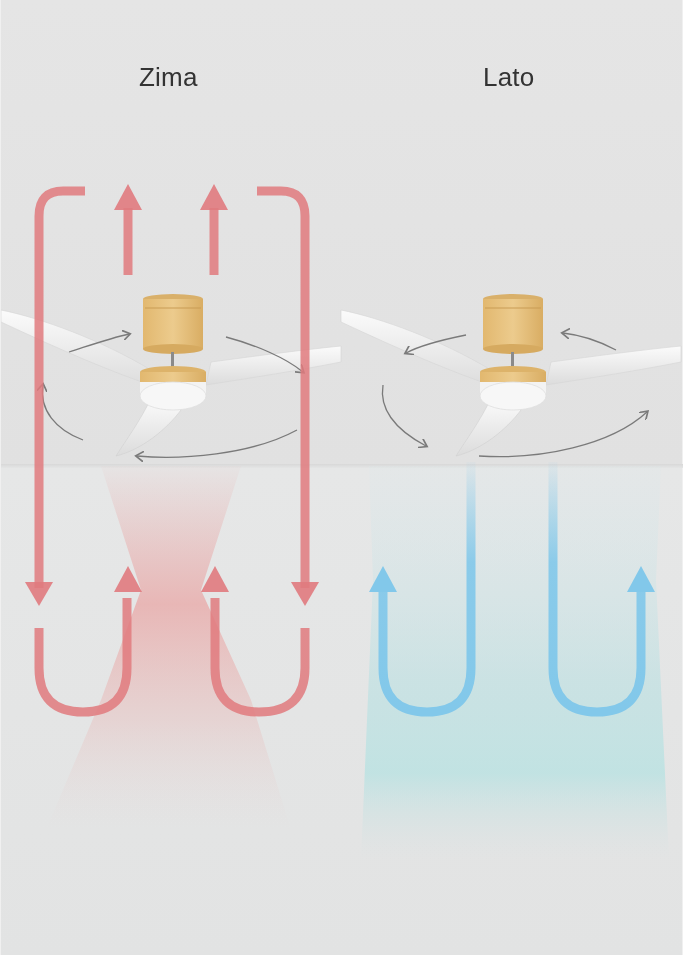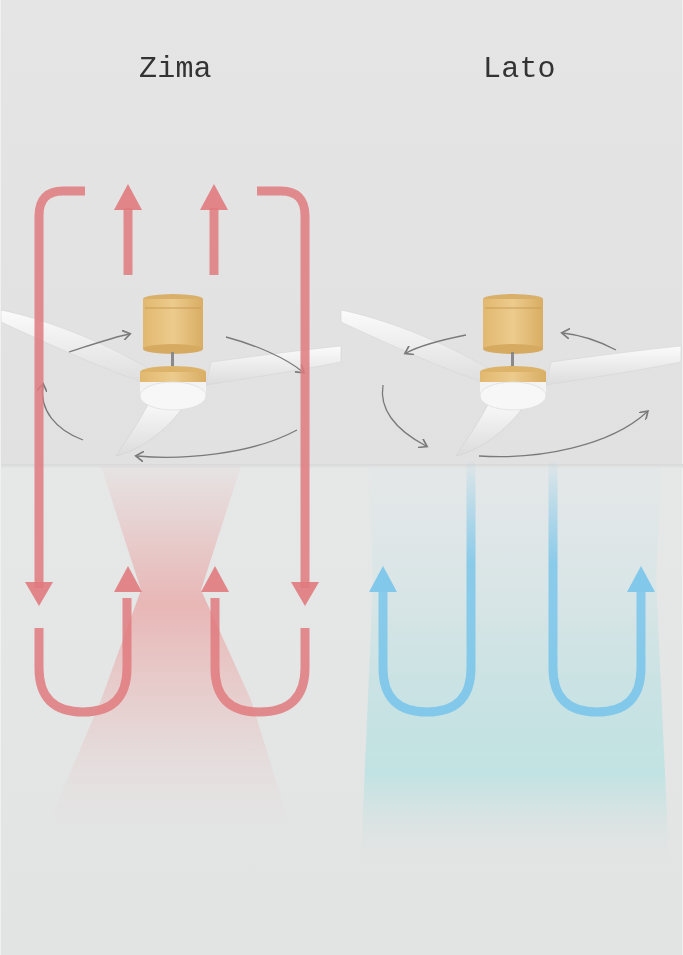--- a/index.html
+++ b/index.html
@@ -1,19 +1,19 @@
 <!DOCTYPE html>
 <html><head>
 <meta charset="utf-8">
 <style>
   html, body { margin: 0; padding: 0; }
   body { width: 683px; height: 955px; overflow: hidden; background: #e4e4e4; font-family: "Liberation Sans", sans-serif; }
   .canvas { position: relative; width: 683px; height: 955px; background: linear-gradient(#e5e5e5 0px, #e3e3e3 220px, #e1e1e1 466px, #e6e7e7 468px, #e2e3e3 955px); border-left: 1px solid #f0f0f0; border-right: 1px solid #f0f0f0; box-sizing: border-box; }
   .ceiling-line { position: absolute; left: 0; top: 464px; width: 683px; height: 4px; background: linear-gradient(#d8d8d8, #e4e5e5); }
-  .title { position: absolute; top: 52px; font-size: 30px; color: #333333; font-weight: 400; letter-spacing: 0.2px; font-family: Liberation Mono, monospace; }
+  .title { position: absolute; top: 62px; font-size: 26px; color: #333333; font-weight: 400; letter-spacing: 0.2px; }
   .title.left { left: 138px; }
   .title.right { left: 482px; }
   svg.art { position: absolute; left: 0; top: 0; width: 683px; height: 955px; }
 </style>
 </head>
 <body>
 
 <div class="canvas">
   <div class="ceiling-line"></div>
 

